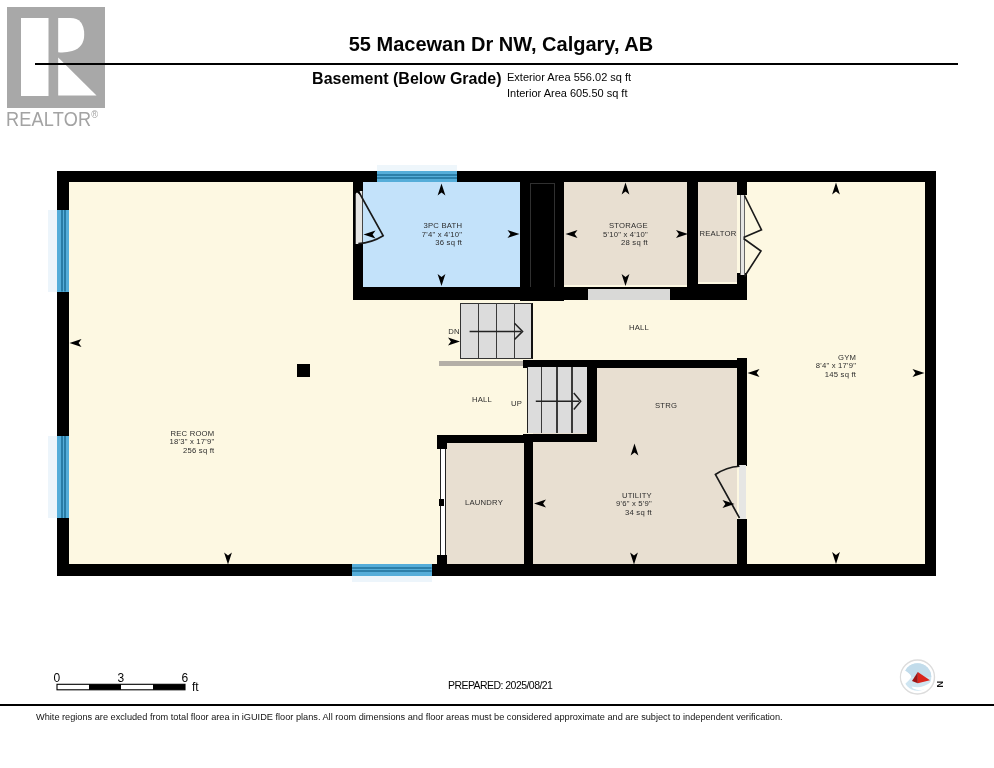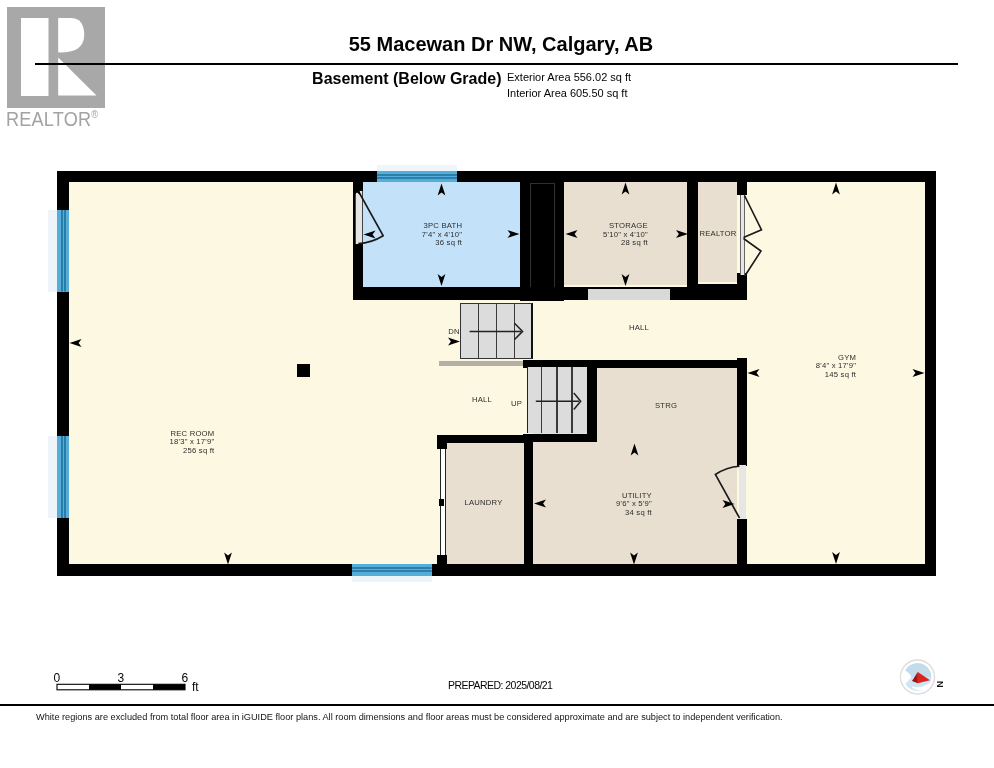--- a/index.html
+++ b/index.html
@@ -174,14 +174,14 @@
 <div class="lbl" style="left:192px;top:442px;">REC ROOM<br>18'3" x 17'9"<br>256 sq ft</div>
 <div class="lbl" style="left:442px;top:234.3px;">3PC BATH<br>7'4" x 4'10"<br>36 sq ft</div>
 <div class="lbl" style="left:625.5px;top:234.3px;">STORAGE<br>5'10" x 4'10"<br>28 sq ft</div>
 <div class="lbl" style="left:718px;top:233.5px;">REALTOR</div>
 <div class="lbl" style="left:836px;top:366px;">GYM<br>8'4" x 17'9"<br>145 sq ft</div>
 <div class="lbl" style="left:666px;top:406px;">STRG</div>
 <div class="lbl" style="left:639px;top:328px;">HALL</div>
 <div class="lbl" style="left:482px;top:400px;">HALL</div>
 <div class="lbl" style="left:516.5px;top:404px;">UP</div>
 <div class="lbl" style="left:454px;top:331.5px;">DN</div>
-<div class="lbl" style="left:464px;top:503px;padding-left:39px;">LAUNDRY</div>
+<div class="lbl" style="left:484px;top:503px;">LAUNDRY</div>
 <div class="lbl" style="left:634px;top:504px;">UTILITY<br>9'6" x 5'9"<br>34 sq ft</div>
 
 </body></html>

